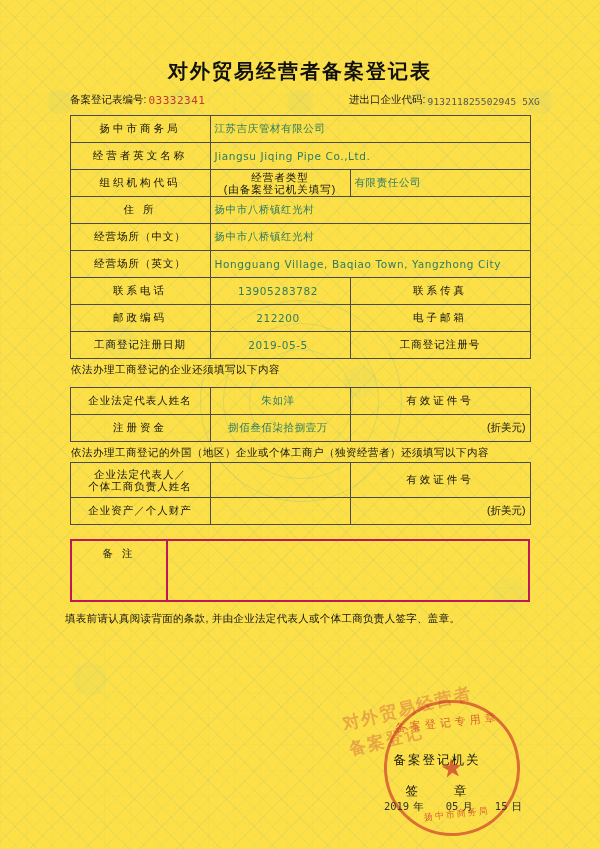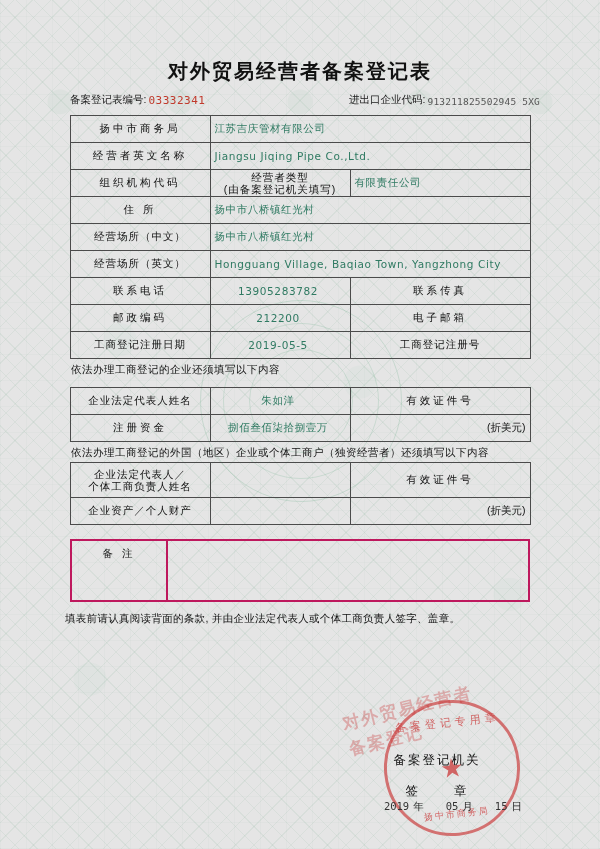--- a/index.html
+++ b/index.html
@@ -13,21 +13,21 @@
     font-family: "Liberation Sans", sans-serif;
     color: #1a1a1a;
     overflow: hidden;
     position: relative;
   }
 
   
   .page {
     position: absolute;
     inset: 0;
-    background-color: #e5e5e5;
+    background-color: #fde047;
     overflow: hidden;
   }
   .pattern {
     position: absolute;
     inset: 0;
     opacity: 0.55;
     background-image:
       repeating-linear-gradient(45deg, rgba(120,170,140,0.22) 0 1px, transparent 1px 13px),
       repeating-linear-gradient(-45deg, rgba(120,170,140,0.22) 0 1px, transparent 1px 13px),
       repeating-linear-gradient(90deg, rgba(140,180,160,0.10) 0 1px, transparent 1px 26px),

